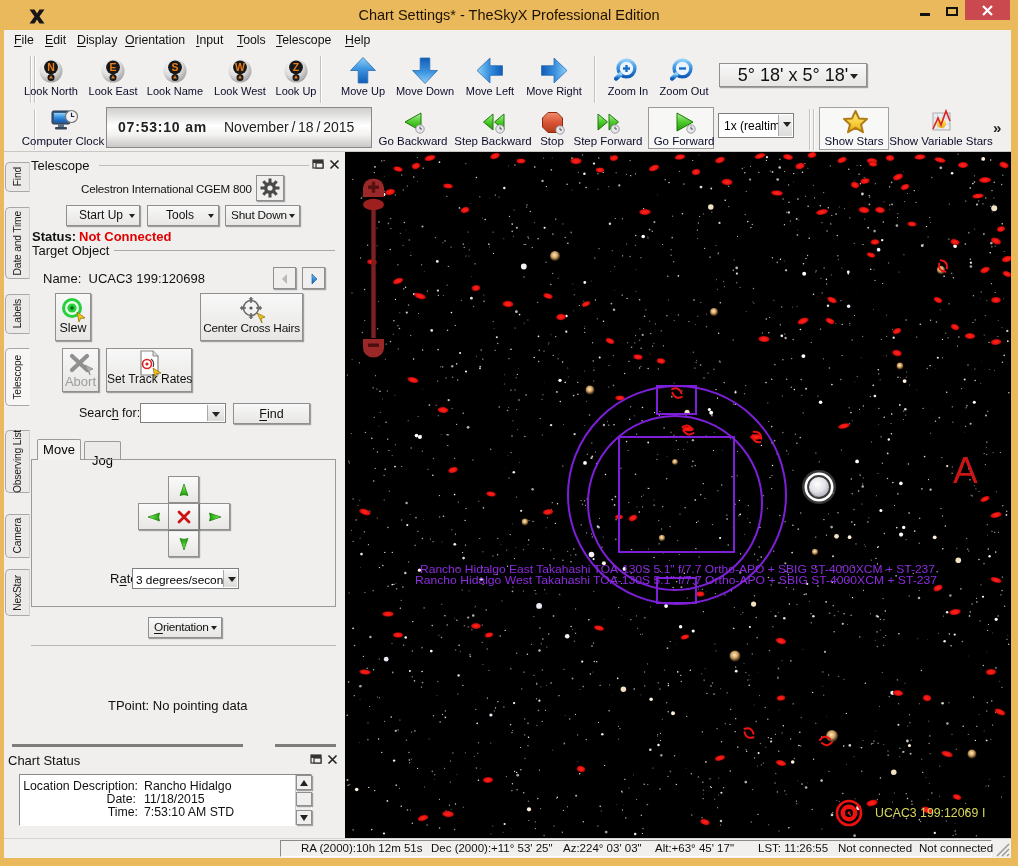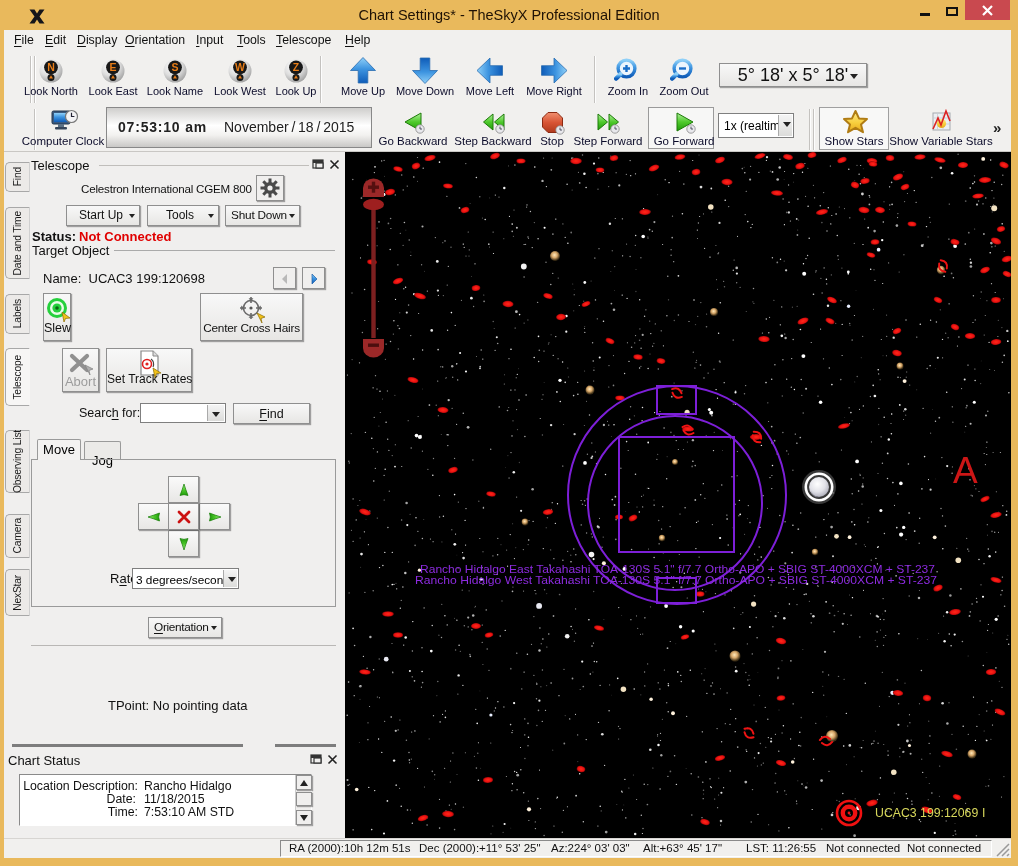--- a/index.html
+++ b/index.html
@@ -32,21 +32,21 @@
 .cmb{position:absolute;background:#fff;border:1px solid #7f7f7f;}
 .cmbarrow{position:absolute;right:1px;top:1px;bottom:1px;width:17px;background:linear-gradient(#f4f4f4,#dcdcda);border-left:1px solid #aaa;}
 .cmbarrow:after{content:"";position:absolute;left:4px;top:7px;border:4px solid transparent;border-top:5px solid #222;}
 .lbl{position:absolute;font-size:13px;color:#111;white-space:nowrap;}
 .panelline{position:absolute;height:1px;background:#b4b2b0;}
 svg{display:inline-block;vertical-align:top;}
 #chart svg{display:block;}
 .ibtn{position:absolute;background:#f0efee;border:1px solid #8f8f8f;box-shadow:1px 1px 1px rgba(80,80,80,.5);text-align:center;}
 #statusbar{left:4px;top:838px;width:1007px;height:20px;background:#f1f0ee;border-top:1px solid #d7d5d2;font-size:12px;color:#111;}
 .lbl u,.btn u{text-decoration:underline;text-underline-offset:1.5px;}
-.st{position:absolute;top:3px;white-space:nowrap;font-size:11.5px;}
+.st{position:absolute;top:3px;white-space:nowrap;font-size:11.5px;margin-left:12px;}
 </style></head>
 <body>
 <div id="win">
 <svg class="abs" width="0" height="0">
       <defs>
 <radialGradient id="ballg" cx="38%" cy="30%" r="75%">
           <stop offset="0" stop-color="#ffffff"></stop>
           <stop offset=".55" stop-color="#dddddd"></stop>
           <stop offset="1" stop-color="#9f9f9f"></stop>
         </radialGradient>
@@ -334,21 +334,21 @@
 <div class="lbl" style="left:75px;top:77px;font-weight:bold;color:#e00000">Not Connected</div>
 <div class="lbl" style="left:28px;top:91px">Target Object</div>
 <div class="panelline" style="left:110px;top:98px;width:221px;background:#aaa"></div>
 <div class="lbl" style="left:39px;top:119px">Name:&nbsp; UCAC3 199:120698</div>
 <div class="ibtn" style="left:269px;top:115px;width:23px;height:22px"><svg width="12" height="12" style="margin-top:5px">
           <path d="M8,1 L3,6 L8,11 Z" fill="#b9b9b9"></path>
         </svg></div>
 <div class="ibtn" style="left:298px;top:115px;width:23px;height:22px"><svg width="12" height="12" style="margin-top:5px">
           <path d="M4,1 L9,6 L4,11 Z" fill="url(#blueg)" stroke="#1c5ea8" stroke-width="0.7"></path>
         </svg></div>
-<div class="btn" style="left:39px;top:141px;width:28px;height:48px">
+<div class="btn" style="left:51px;top:141px;width:36px;height:48px">
         <div style="margin-top:2px"><svg width="28" height="28" viewBox="0 0 28 28">
             <circle cx="13" cy="12" r="10" fill="#25d03c"></circle>
             <circle cx="13" cy="12" r="7" fill="#eafce8"></circle>
             <circle cx="13" cy="12" r="4.6" fill="#25d03c"></circle>
             <circle cx="13" cy="12" r="1.8" fill="#0c6414"></circle>
             <path d="M18,16 L26,22 L21.5,22.5 L20,26 Z" fill="#f2c21a" stroke="#8a6a00" stroke-width="0.7"></path>
           </svg></div>
         <div style="font-size:12.5px;margin-top:-3px">Slew</div>
       </div>
 <div class="btn" style="left:196px;top:141px;width:103px;height:48px">

